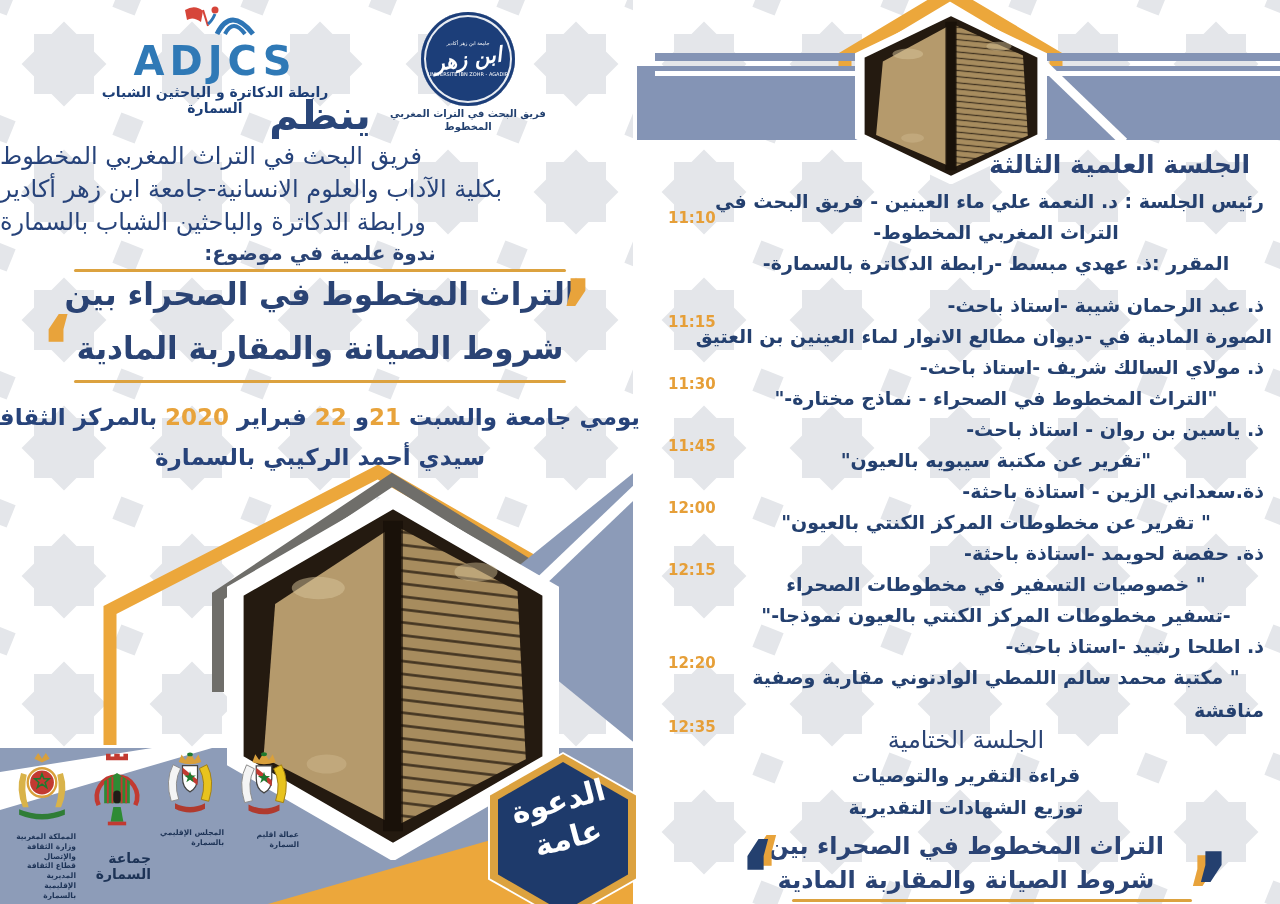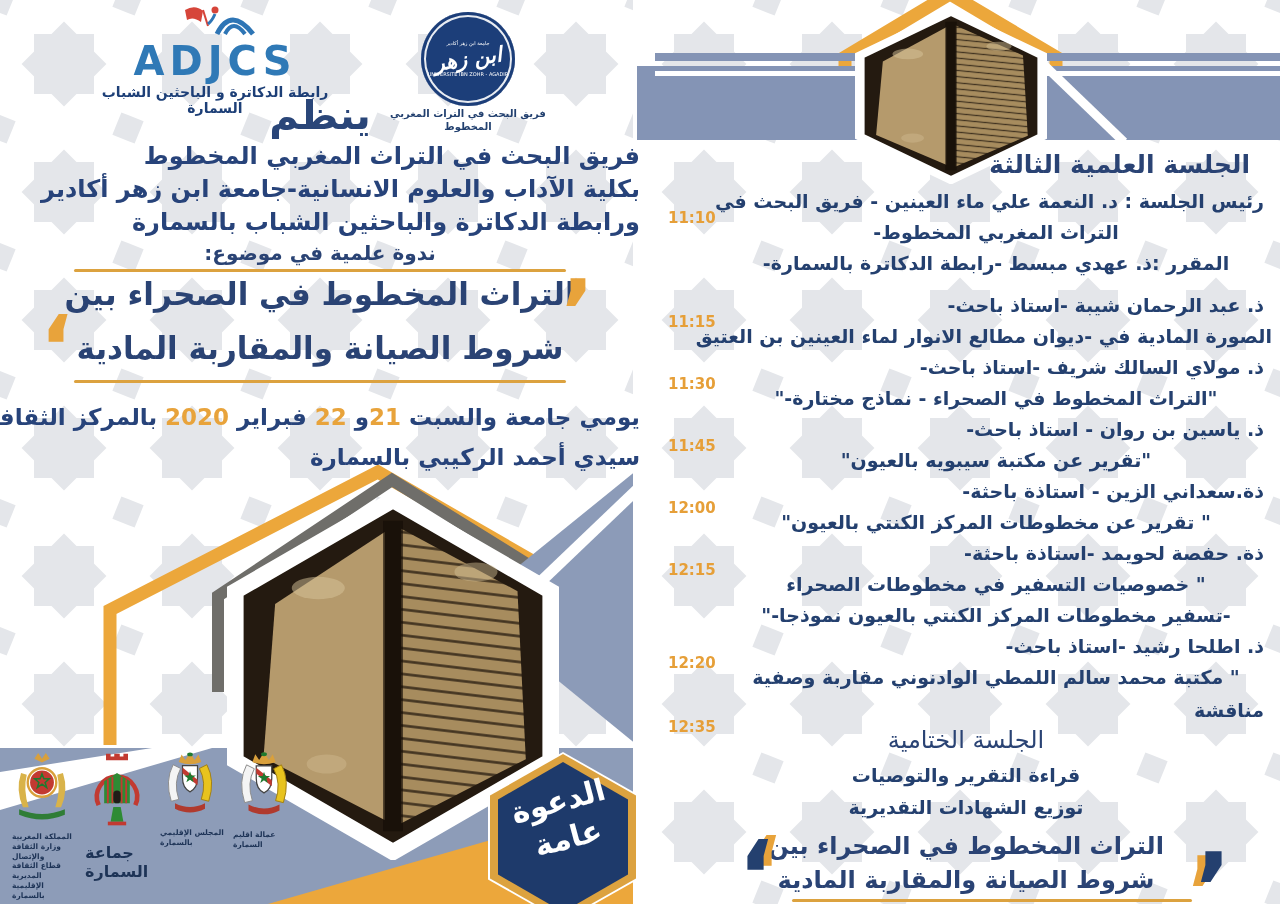--- a/index.html
+++ b/index.html
@@ -14,45 +14,45 @@
   .adjcs .acronym{font-size:40px;font-weight:bold;color:#2f79b6;letter-spacing:5px;line-height:1.05;text-align:center;}
   .adjcs .sub{font-size:14px;font-weight:bold;color:#1d3f77;direction:rtl;margin-top:2px;}
   .univ-circle{left:421px;top:12px;width:94px;height:94px;border-radius:50%;background:#1c3e79;
                box-shadow:inset 0 0 0 3px #1c3e79, inset 0 0 0 5px rgba(255,255,255,.9);
                display:flex;flex-direction:column;align-items:center;justify-content:center;overflow:hidden;}
   .univ-circle .ring{font-size:5px;color:#fff;line-height:1.4;}
   .univ-circle .name{font-size:21px;font-weight:bold;font-style:italic;color:#fff;transform:rotate(-8deg);}
   .univ-caption{left:381px;top:108px;width:174px;text-align:center;font-size:10px;font-weight:bold;
                 color:#22406f;direction:rtl;line-height:1.25;}
   .organizes{left:0;top:92px;width:640px;text-align:center;font-size:40px;font-weight:bold;color:#2a4679;direction:rtl;}
-  .orgline{left:0;width:640px;text-align:right;font-size:24px;font-weight:bold;color:#27437a;
+  .orgline{left:0;width:640px;text-align:left;font-size:24px;font-weight:normal;color:#27437a;
            direction:rtl;white-space:nowrap;}
   .topic{left:0;top:241px;width:640px;text-align:center;font-size:20px;font-weight:bold;color:#2a4374;direction:rtl;}
   .rule{height:3px;background:#dca23f;border-radius:2px;}
   .bigtitle{left:0;width:640px;text-align:center;font-size:31px;font-weight:800;color:#2a4374;
             direction:rtl;white-space:nowrap;}
   .quote{font-weight:bold;line-height:.6;pointer-events:none;}
   .dateline{left:0;top:404px;width:640px;text-align:center;font-size:23px;font-weight:bold;color:#27437a;
             direction:rtl;white-space:nowrap;}
-  .venue{left:0;top:444px;width:640px;font-size:23px;font-weight:bold;color:#27437a;direction:rtl;}
+  .venue{left:0;top:444px;width:640px;text-align:center;font-size:23px;font-weight:bold;color:#27437a;direction:rtl;}
 
   
   .badge{left:488px;top:752px;width:150px;height:170px;
          clip-path:polygon(50% 0,100% 25%,100% 75%,50% 100%,0 75%,0 25%);background:#fff;}
   .badge .goldhex{position:absolute;inset:2px;clip-path:polygon(50% 0,100% 25%,100% 75%,50% 100%,0 75%,0 25%);background:#dca23f;}
   .badge .navyhex{position:absolute;inset:10px;clip-path:polygon(50% 0,100% 25%,100% 75%,50% 100%,0 75%,0 25%);background:#1e3a6b;}
   .badge .txt{position:absolute;left:0;top:30px;width:100%;text-align:center;color:#fff;
               font-size:30px;font-weight:bold;direction:rtl;transform:rotate(-15deg);line-height:1.25;}
 
   
   .logos{left:12px;top:752px;width:302px;display:flex;gap:9px;align-items:flex-start;}
-  .logo{text-align:left;flex:0 0 auto;}
+  .logo{text-align:right;flex:0 0 auto;}
   .cap{direction:rtl;color:#1d3356;font-weight:bold;}
   .cap-s{font-size:7.5px;line-height:1.3;}
-  .cap-m{font-size:16px;margin-top:3px;}
+  .cap-m{font-size:14px;margin-top:10px;}
 
   
   .session-title{right:30px;top:150px;font-size:25px;font-weight:800;color:#2a4374;direction:rtl;}
   .sched{left:660px;top:186px;width:612px;}
   .srow{position:relative;direction:rtl;}
   .srow .time{position:absolute;left:8px;top:23px;direction:ltr;font-size:15px;font-weight:bold;color:#e69f38;}
   .srow .l1{text-align:right;padding-right:8px;font-size:19px;font-weight:bold;color:#24406f;line-height:31px;white-space:nowrap;}
   .srow .l2{text-align:center;padding-left:60px;font-size:19px;font-weight:bold;color:#24406f;line-height:31px;white-space:nowrap;}
   .closing-title{left:660px;top:726px;width:612px;text-align:center;font-size:24px;font-weight:400;color:#2a4374;direction:rtl;}
   .closing-line{left:660px;width:612px;text-align:center;font-size:19px;font-weight:bold;color:#24406f;direction:rtl;}

